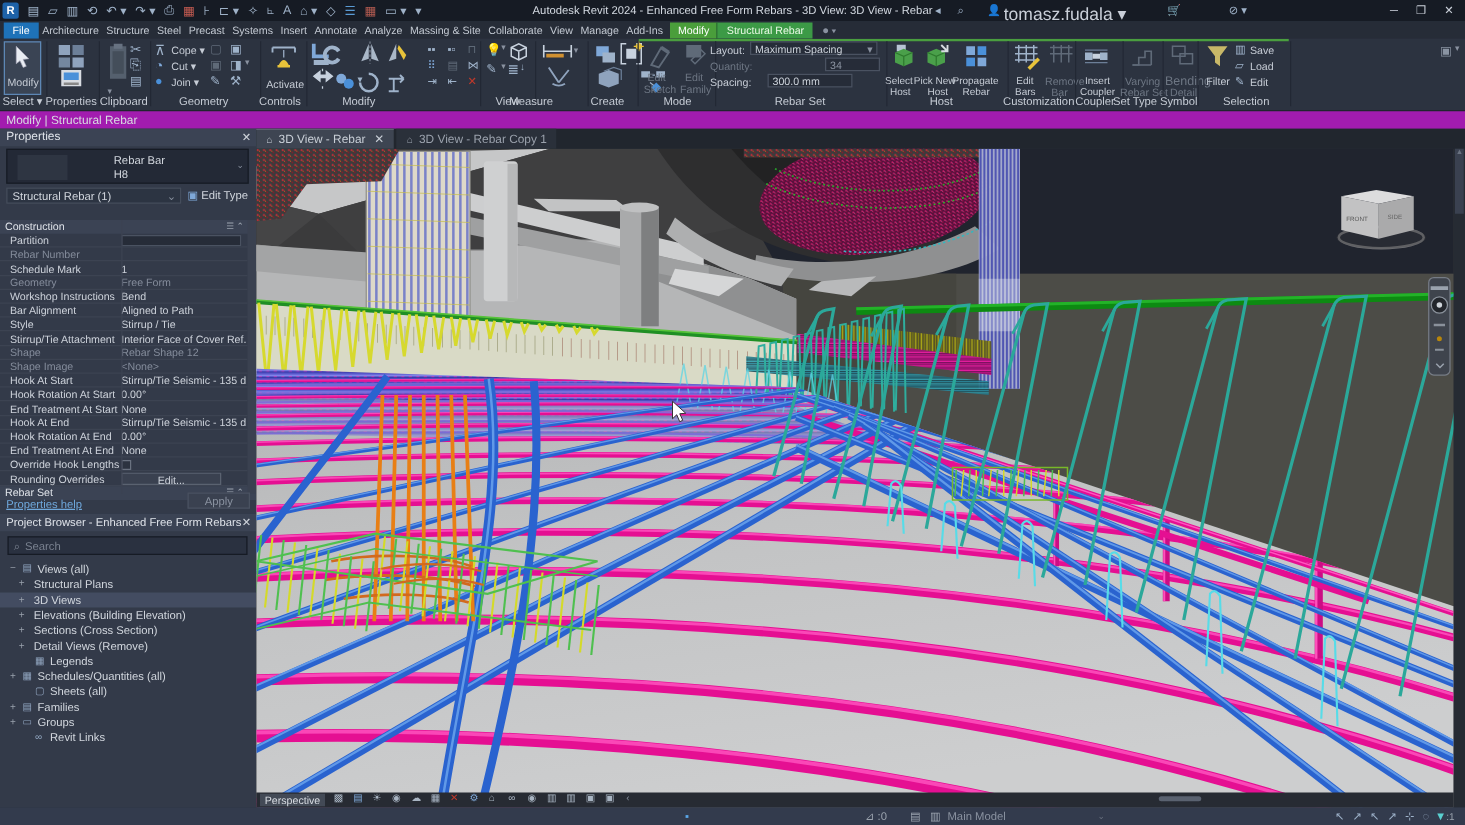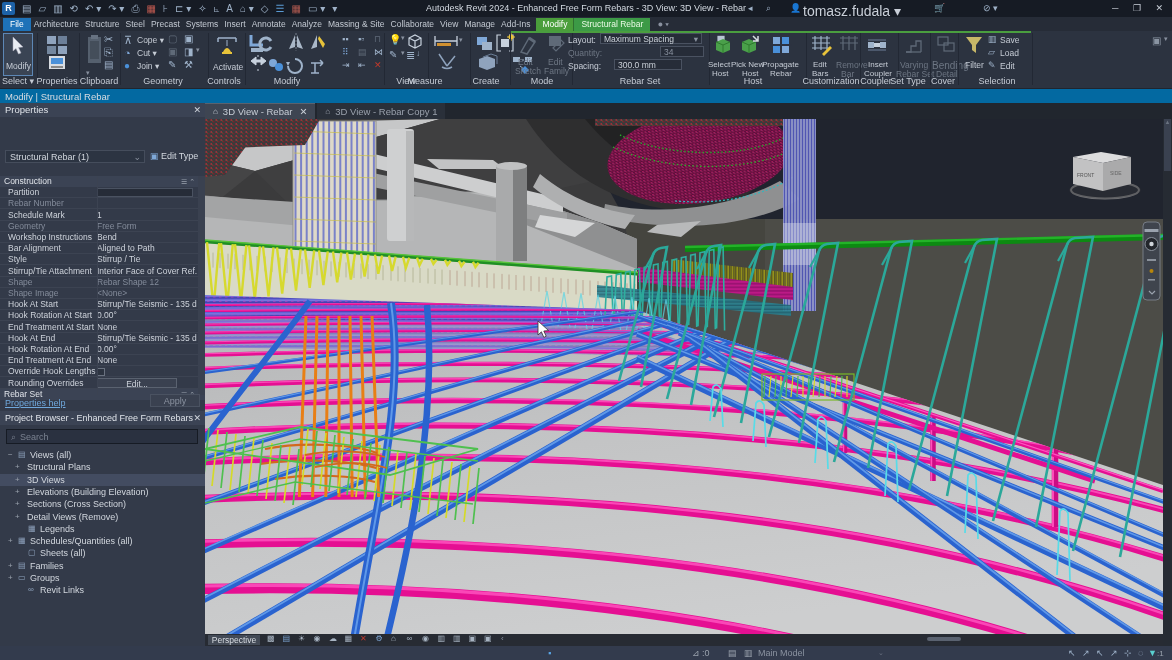--- a/index.html
+++ b/index.html
@@ -16,21 +16,21 @@
 #tabs .ctx{background:#3c9a46;color:#eafae6;padding:1px 7px 2px;border-left:1px solid #2e7030}
 
 #ribbon{left:0;top:31px;width:1172px;height:57px;background:#2c3340;overflow:hidden}
 .gl{position:absolute;top:45px;font-size:9px;color:#c6ccd5;text-align:center;white-space:nowrap}
 .sep{position:absolute;top:2px;width:1px;height:52px;background:#222834}
 .ic{position:absolute;color:#9fb3ca}
 .lbl{position:absolute;font-size:8.5px;color:#c6ccd5;white-space:nowrap}
 .dlbl{position:absolute;font-size:8.5px;color:#6d7683;white-space:nowrap}
 .fld{position:absolute;height:11px;background:#262c38;border:1px solid #4a5261;color:#ccd2da;font-size:8.5px;line-height:10px;padding:0 3px;white-space:nowrap}
 
-#opts{left:0;top:88px;width:1172px;height:15px;background:#0369a1;color:#d8dce2;font-size:9.5px;line-height:15px;border-top:1px solid #20252e}
+#opts{left:0;top:88px;width:1172px;height:15px;background:#a21caf;color:#d8dce2;font-size:9.5px;line-height:15px;border-top:1px solid #20252e}
 
 #props{left:0;top:103px;width:205px;height:308px;background:#333a49;color:#ced3db;font-size:9px}
 #pbrow{left:0;top:411px;width:205px;height:235px;background:#333a49;color:#ced3db;font-size:9px}
 .phead{height:14px;background:#3b4354;color:#dfe3e9;font-size:9.5px;line-height:14px;padding-left:5px;position:relative}
 .phead .x{position:absolute;right:4px;top:0;font-size:9px;color:#cfd4db}
 .prow{position:absolute;left:0;width:198px;height:11px;line-height:11px;font-size:8.5px}
 .prow .k{position:absolute;left:8px;top:0}
 .prow .v{position:absolute;left:97px;top:0;width:100px;overflow:hidden;white-space:nowrap}
 .gray{color:#848c9b}
 
@@ -292,21 +292,21 @@
 <div class="dlbl" style="left:900px;top:29px;font-size:8.5px">Varying</div>
 <div class="dlbl" style="left:896px;top:38px;font-size:8.5px">Rebar Set</div>
 <div class="gl" style="left:863px;width:90px;">Set Type</div>
 <div class="sep" style="left:930px"></div>
 <svg class="ab" style="left:935px;top:3px" width="22" height="24" viewBox="0 0 22 24">
         <rect x="3" y="3" width="10" height="8" fill="none" stroke="#5f6a78" stroke-width="1.2"></rect>
         <rect x="9" y="9" width="10" height="8" fill="none" stroke="#5f6a78" stroke-width="1.2"></rect>
       </svg>
 <div class="dlbl" style="left:932px;top:29px;font-size:10px">Bending</div>
 <div class="dlbl" style="left:936px;top:38px;font-size:8.5px">Detail</div>
-<div class="gl" style="left:898px;width:90px;">Cover</div>
+<div class="gl" style="left:898px;width:90px;">Symbol</div>
 <div class="sep" style="left:958px"></div>
 <svg class="ab" style="left:963px;top:3px" width="22" height="24" viewBox="0 0 22 24">
         <path d="M3,3 h16 l-6,8 v8 l-4,-3 v-5 Z" fill="#c8b868"></path>
       </svg>
 <div class="lbl" style="left:965px;top:29px;font-size:8.5px">Filter</div>
 <div class="ic" style="left:988px;top:3px;font-size:9px;color:#9fb3ca;">▥</div>
 <div class="lbl" style="left:1000px;top:4px;font-size:8.5px">Save</div>
 <div class="ic" style="left:988px;top:16px;font-size:9px;color:#9fb3ca;">▱</div>
 <div class="lbl" style="left:1000px;top:17px;font-size:8.5px">Load</div>
 <div class="ic" style="left:988px;top:29px;font-size:9px;color:#9fb3ca;">✎</div>
@@ -314,20 +314,26 @@
 <div class="gl" style="left:952px;width:90px;">Selection</div>
 <div class="sep" style="left:1032px"></div>
 <div class="ic" style="left:1152px;top:4px;font-size:10px;color:#8a94a2;">▣</div>
 <div class="ic" style="left:1164px;top:4px;font-size:7px;color:#8a92a0;">▾</div>
     </div>
 
 <div id="opts" class="ab"><span style="padding-left:5px">Modify | Structural Rebar</span></div>
 
 <div id="props" class="ab">
       <div class="phead">Properties<span class="x">✕</span></div>
+<div class="ab" style="left:5px;top:16px;width:194px;height:28px;background:#232936;border:1px solid #161b24">
+        <div class="ab" style="left:8px;top:4px;width:40px;height:20px;background:#2e3542"></div>
+        <div class="ab" style="left:85px;top:3px;font-size:9px;color:#d2d7de">Rebar Bar</div>
+        <div class="ab" style="left:85px;top:14px;font-size:9px;color:#d2d7de">H8</div>
+        <div class="ab" style="right:3px;top:8px;font-size:7px;color:#8a92a0">⌄</div>
+      </div>
 <div class="ab" style="left:5px;top:47px;width:140px;height:13px;background:#2c3442;border:1px solid #454d5c;font-size:9px;line-height:12px;padding-left:4px;color:#d2d7de">Structural Rebar (1)<span style="float:right;color:#8a92a0;padding-right:3px">⌄</span></div>
 <div class="ab" style="left:150px;top:47px;width:50px;height:13px;font-size:9px;line-height:13px;color:#d2d7de"><span style="color:#7fa8d8">▣</span> Edit Type</div>
 <div class="prow" style="top:73px;background:#3b4354;width:205px">
         <span class="k" style="left:4px;color:#e0e4ea">Construction</span>
         <span style="position:absolute;right:10px;font-size:7px;color:#9aa2ad">☰ ⌃</span>
       </div>
 <div class="prow" style="top:84.2px;border-bottom:1px solid #3c4352">
         <span class="k">Partition</span>
         <span class="v"><span style="display:inline-block;width:96px;height:9px;background:#262c38;border:1px solid #4a5261;vertical-align:middle"></span></span>
       </div>

